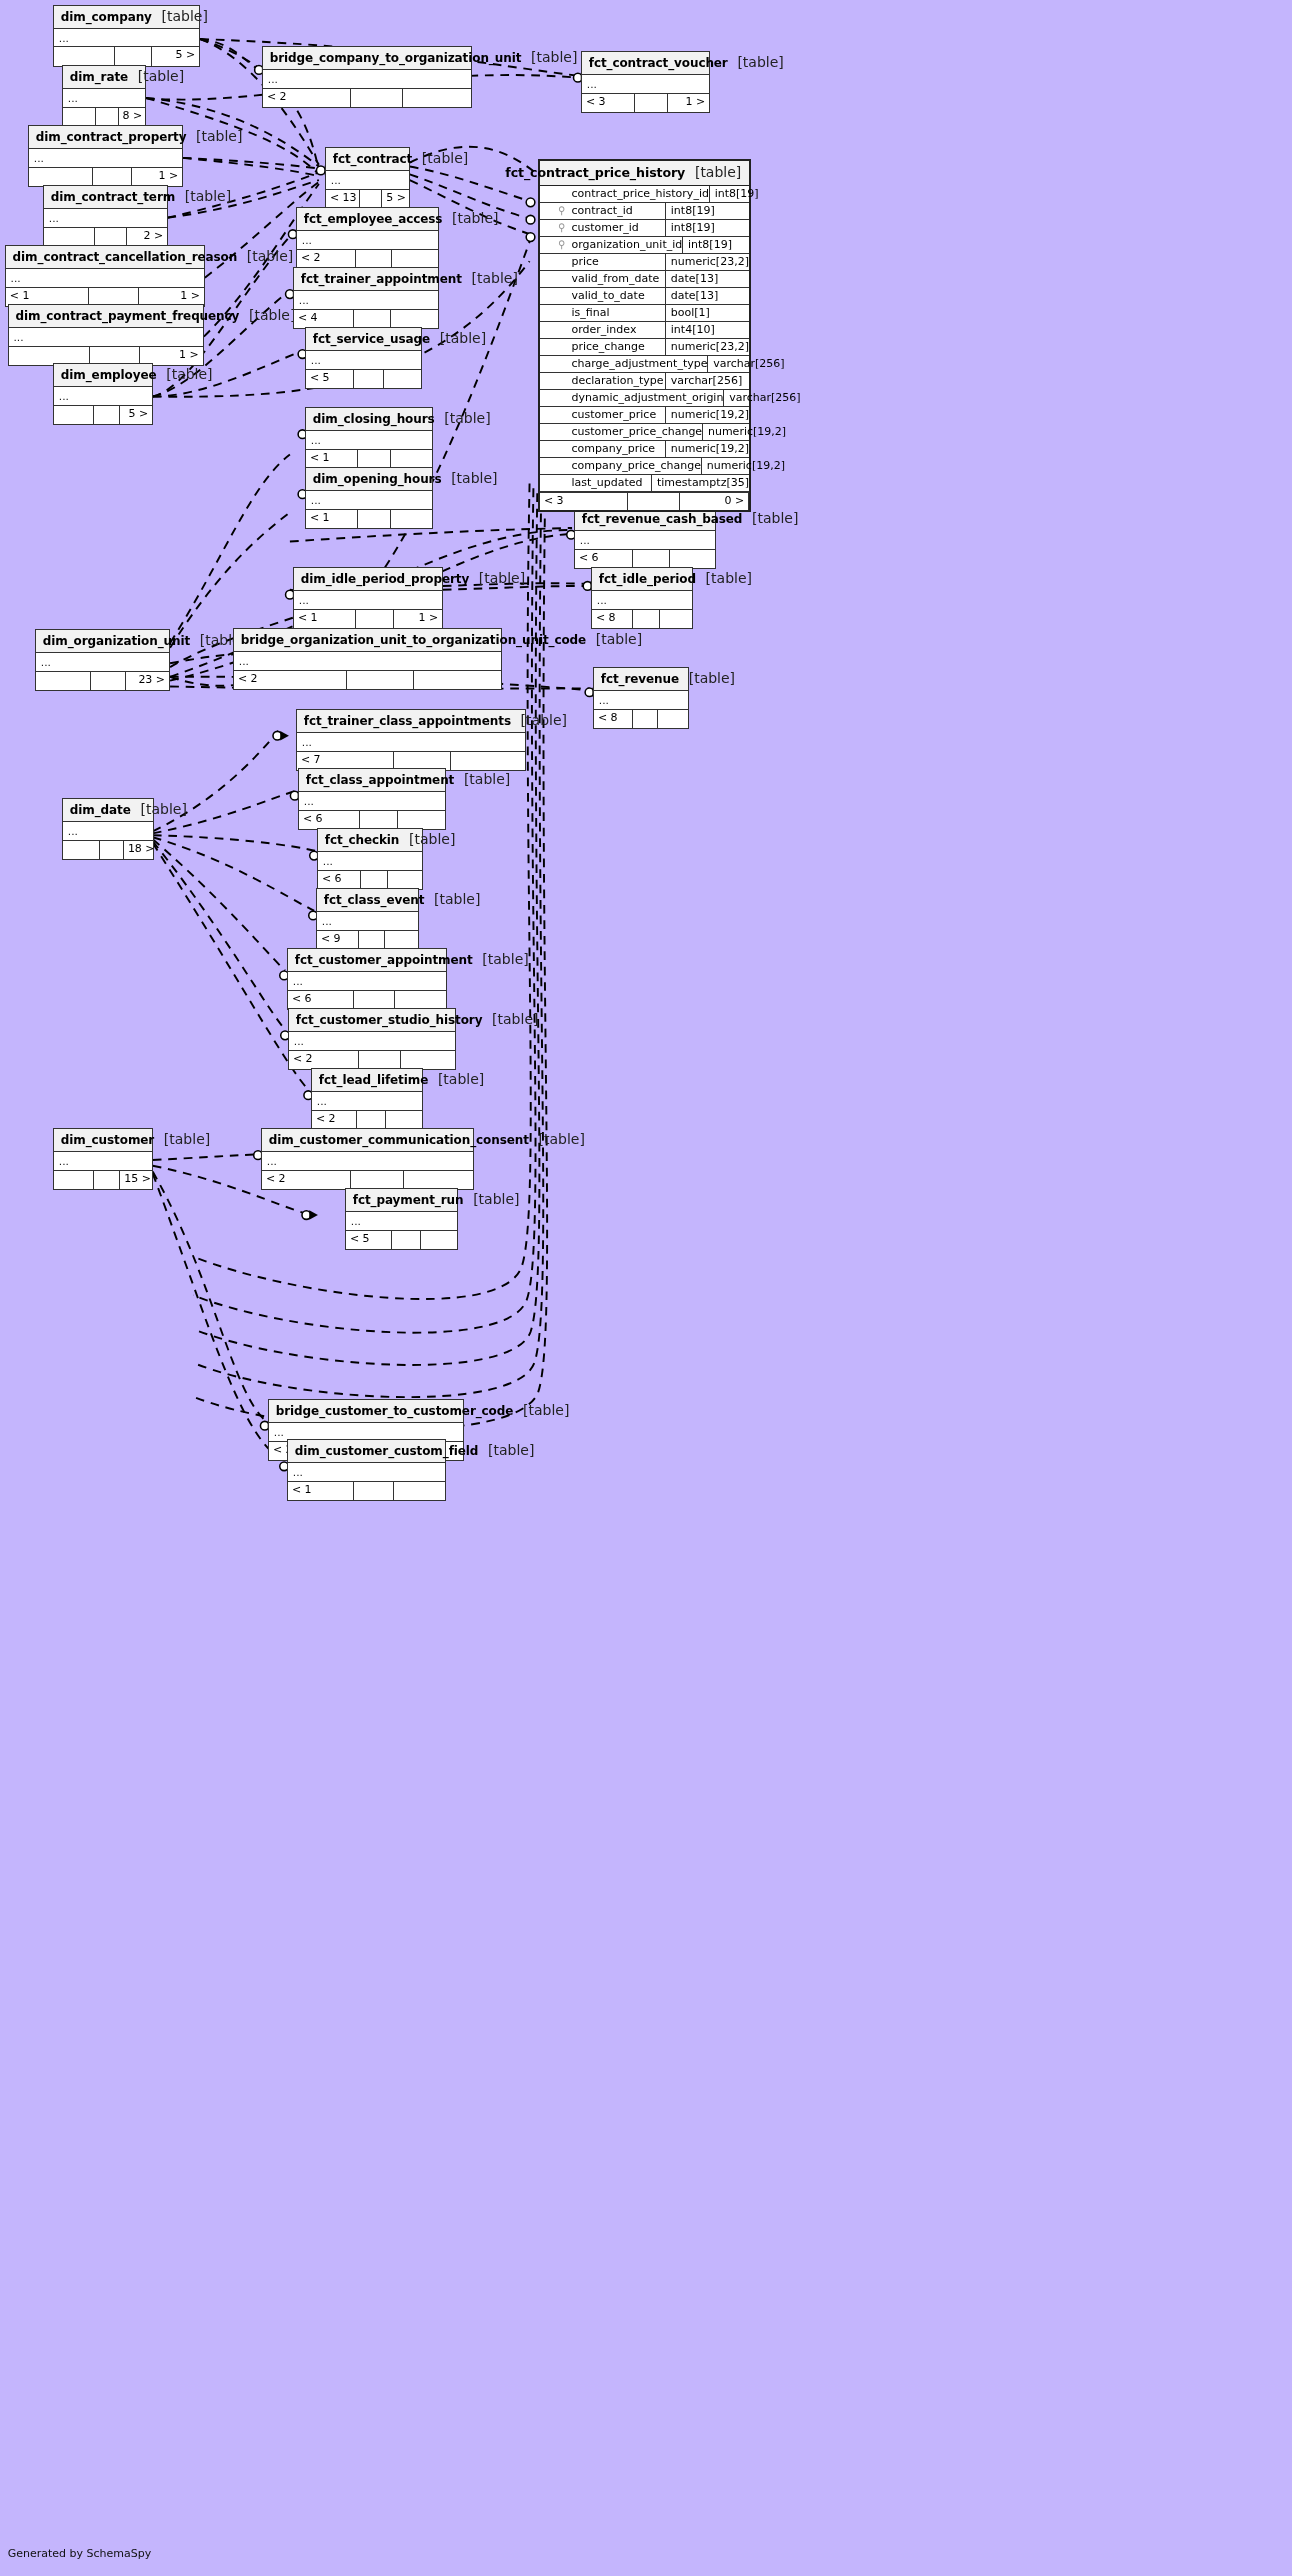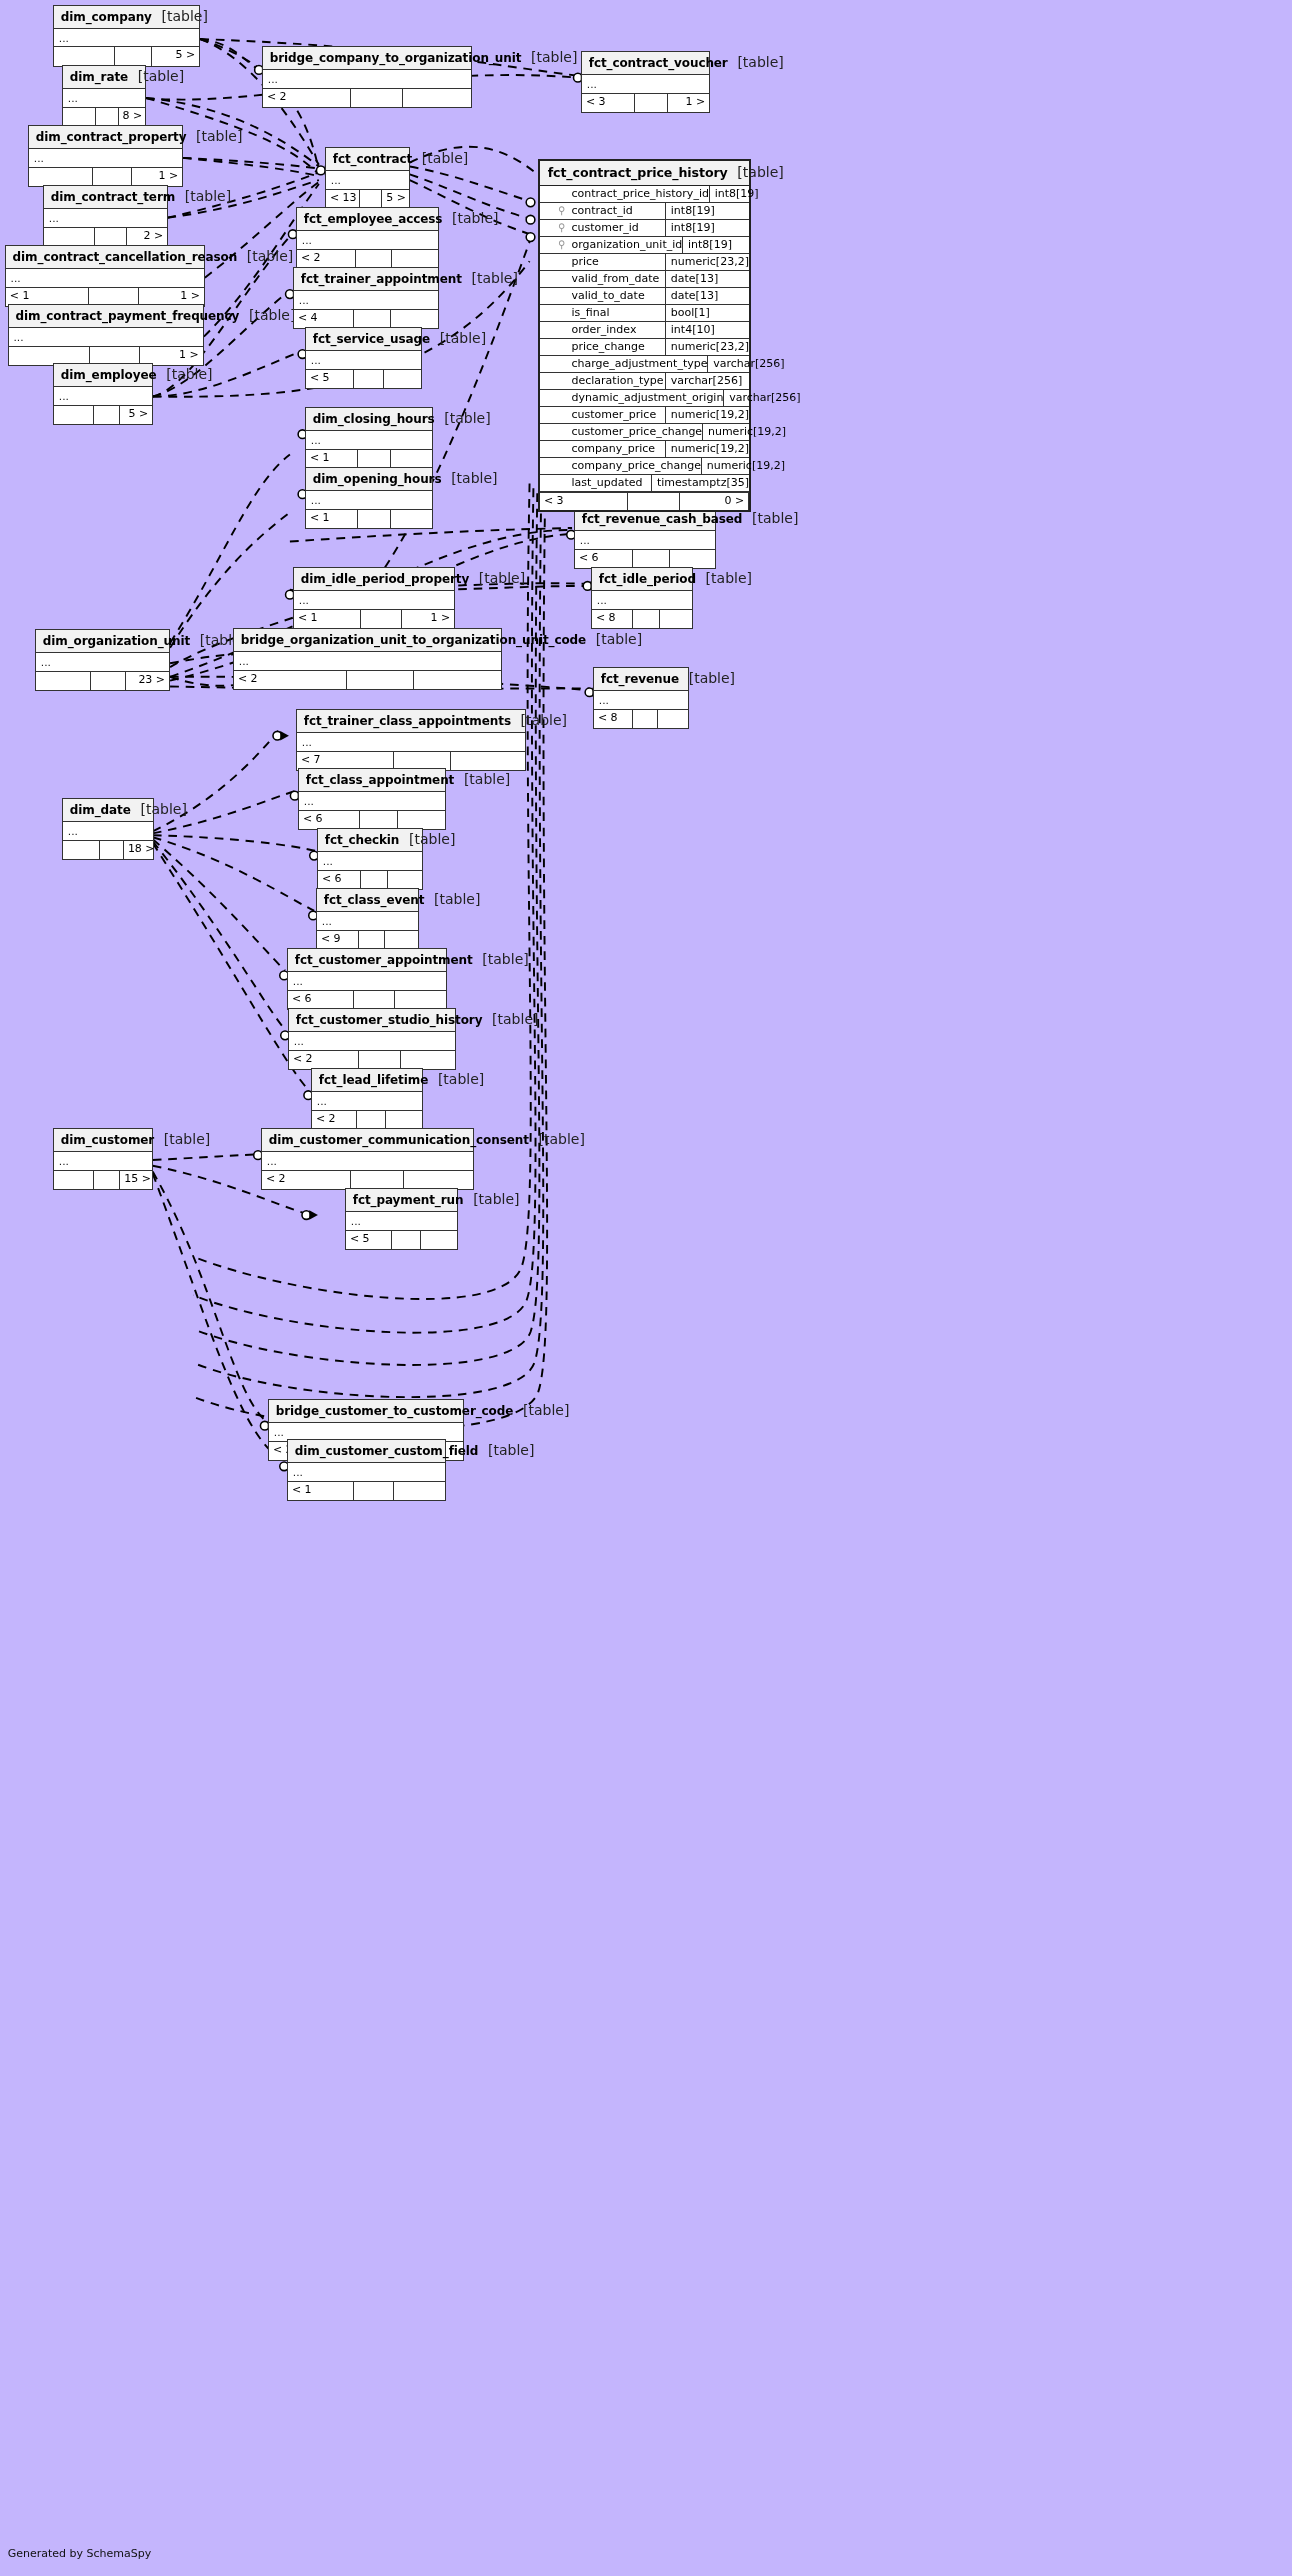--- a/index.html
+++ b/index.html
@@ -79,21 +79,21 @@
     overflow: hidden;
     white-space: nowrap;
   }
   .node .foot .c:last-child { border-right: none; }
   .node .foot .c.l { flex: 1.45; text-align: left; }
   .node .foot .c.m { flex: 0.8; }
   .node .foot .c.r { flex: 1.1; text-align: right; }
 
   
   .node.detail { border: 2.1px solid #222; z-index: 6; }
-  .node.detail .hdr { padding: 3.9px 7.7px 4.8px 7.7px; border-bottom: 1.9px solid #222; }
+  .node.detail .hdr { padding: 3.9px 7.7px 4.8px 7.7px; border-bottom: 1.9px solid #222; justify-content: flex-end; }
   .node.detail .hdr .tname { font-size: 12.6px; }
   .cols { display: block; }
   .col-row {
     display: flex;
     height: 17px;
     border-bottom: 1.3px solid #333;
     font-size: 11px;
     box-sizing: border-box;
   }
   .col-row .cname {
@@ -457,21 +457,21 @@
           <span class="tname">dim_opening_hours</span>
           <span class="ttag">[table]</span>
         </div>
         <div class="body">...</div>
         <div class="foot">
           <span class="c l">&lt; 1</span>
           <span class="c m"></span>
           <span class="c r"></span>
         </div>
       </div>
-      <div class="node" style="left: 293px; top: 567px; width: 162px;">
+      <div class="node" style="left: 293px; top: 567px; width: 150px;">
         <div class="hdr">
           <span class="tname">dim_idle_period_property</span>
           <span class="ttag">[table]</span>
         </div>
         <div class="body">...</div>
         <div class="foot">
           <span class="c l">&lt; 1</span>
           <span class="c m"></span>
           <span class="c r">1 &gt;</span>
         </div>

